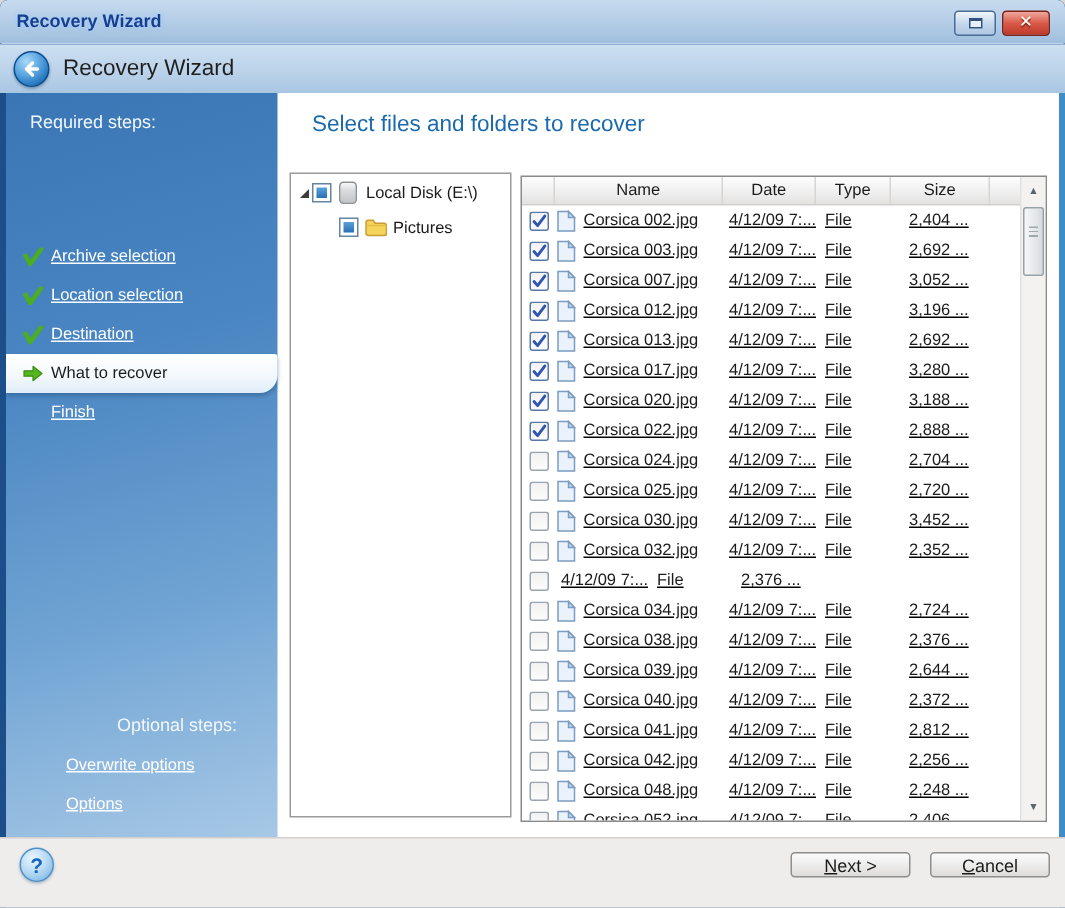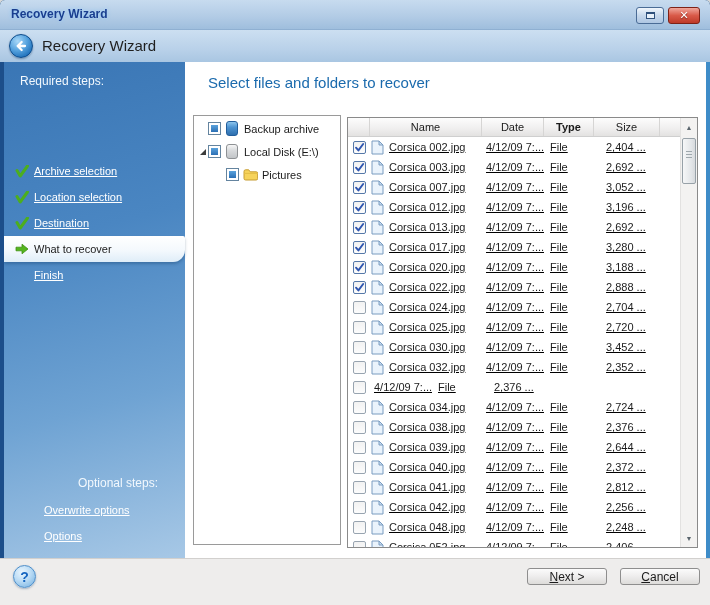--- a/index.html
+++ b/index.html
@@ -176,30 +176,20 @@
   </div>
 
   <div class="edge-left"></div>
   <div class="edge-right"></div>
   <div class="edge-bottom"></div>
 
   <div class="heading">Select files and folders to recover</div>
 
   <div class="tree-panel">
     <div class="trow" style="padding-left:4px;">
-      <span style="width:10px;flex:none;"></span>
-      <span class="pcb">
-          <span class="inner"></span>
-        </span>
-      <span class="ticon">
-          <span class="archive-box"></span>
-        </span>
-      <span class="tlabel">Backup archive</span>
-    </div>
-    <div class="trow" style="padding-left:4px;">
       <span class="exp">
         <svg width="8" height="8" viewBox="0 0 8 8">
             <path d="M7 1 L7 7 L1 7 Z" fill="#3C3C3C"></path>
           </svg>
       </span>
       <span class="pcb">
           <span class="inner"></span>
         </span>
       <span class="ticon">
           <span class="drive-box"></span>
@@ -218,21 +208,21 @@
       </span>
       <span class="tlabel">Pictures</span>
     </div>
   </div>
 
   <div class="list-panel">
     <div class="lheader">
       <span class="hcell" style="width:22px;"></span>
       <span class="hcell" style="width:112px;">Name</span>
       <span class="hcell" style="width:62px;">Date</span>
-      <span class="hcell" style="width:50px;font-weight:bold;">Type</span>
+      <span class="hcell" style="width:50px;">Type</span>
       <span class="hcell" style="width:66px;">Size</span>
       <span class="hcell c-extra"></span>
     </div>
     <div class="lbody">
         <div class="lrow">
           <span class="cell c-check">
             <span class="cb checked">
               <svg width="11" height="11" viewBox="0 0 12 12">
                 <path d="M2.2 6.2 L4.8 9.2 L10 2.2" fill="none" stroke="#2F56B0" stroke-width="2.1" stroke-linecap="round" stroke-linejoin="round"></path>
               </svg>

